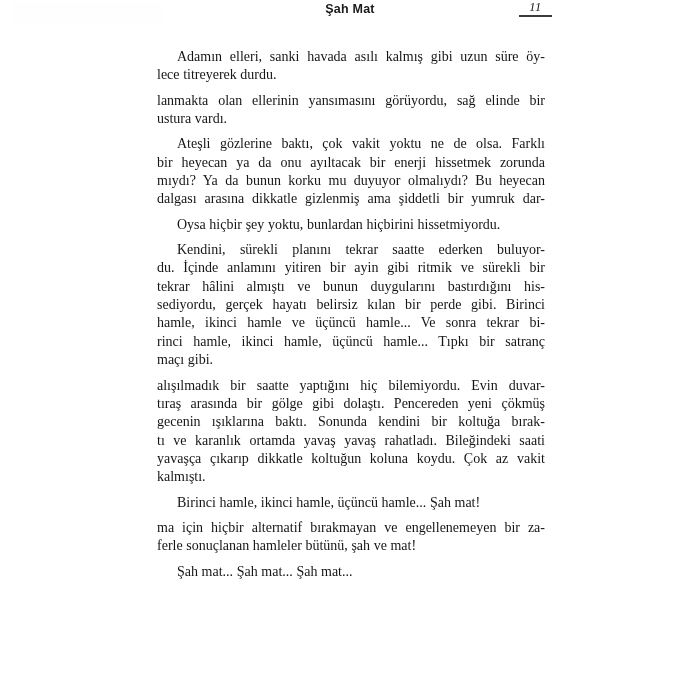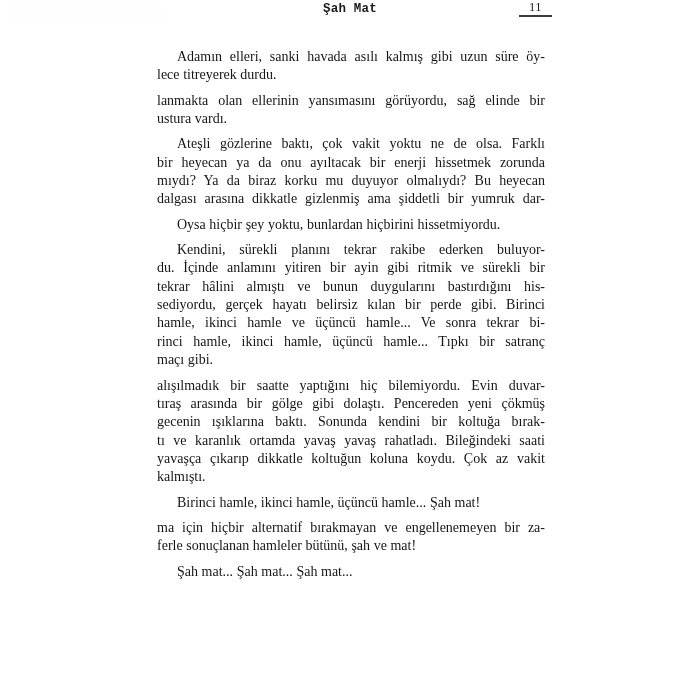--- a/index.html
+++ b/index.html
@@ -30,39 +30,40 @@
     top: 0;
     width: 700px;
     height: 28px;
   }
   .head-title {
     position: absolute;
     left: 0;
     top: 2px;
     width: 700px;
     text-align: center;
-    font-family: Liberation Mono, monospace;
+    font-family: Liberation Sans, sans-serif;
     font-weight: bold;
     font-size: 12.5px;
     letter-spacing: 0.2px;
     color: #1a1a1a;
   }
   .folio-wrap {
     position: absolute;
     left: 519px;
     top: 0px;
     width: 33px;
     text-align: center;
   }
   .folio-number {
     font-family: "Liberation Serif", "DejaVu Serif", serif;
     font-size: 12.5px;
     line-height: 14px;
     color: #1a1a1a;
     letter-spacing: 0.5px;
+    font-style: italic;
   }
   .folio-rule {
     margin-top: 1px;
     width: 33px;
     height: 1.5px;
     background: #3b3b3b;
   }
 
   
   .text-block {
@@ -130,28 +131,28 @@
         <span class="ln first just">Adamın elleri, sanki havada asılı kalmış gibi uzun süre öy-</span>
         <span class="ln last">lece titreyerek durdu.</span>
       </p>
       <p class="para">
         <span class="ln just">lanmakta olan ellerinin yansımasını görüyordu, sağ elinde bir</span>
         <span class="ln last">ustura vardı.</span>
       </p>
       <p class="para">
         <span class="ln first just">Ateşli gözlerine baktı, çok vakit yoktu ne de olsa. Farklı</span>
         <span class="ln just">bir heyecan ya da onu ayıltacak bir enerji hissetmek zorunda</span>
-        <span class="ln just">mıydı? Ya da biraz korku mu duyuyor olmalıydı? Bu heyecan</span>
+        <span class="ln just">mıydı? Ya da bunun korku mu duyuyor olmalıydı? Bu heyecan</span>
         <span class="ln just">dalgası arasına dikkatle gizlenmiş ama şiddetli bir yumruk dar-</span>
       </p>
       <p class="para">
         <span class="ln first last">Oysa hiçbir şey yoktu, bunlardan hiçbirini hissetmiyordu.</span>
       </p>
       <p class="para">
-        <span class="ln first just">Kendini, sürekli planını tekrar rakibe ederken buluyor-</span>
+        <span class="ln first just">Kendini, sürekli planını tekrar saatte ederken buluyor-</span>
         <span class="ln just">du. İçinde anlamını yitiren bir ayin gibi ritmik ve sürekli bir</span>
         <span class="ln just">tekrar hâlini almıştı ve bunun duygularını bastırdığını his-</span>
         <span class="ln just">sediyordu, gerçek hayatı belirsiz kılan bir perde gibi. Birinci</span>
         <span class="ln just">hamle, ikinci hamle ve üçüncü hamle... Ve sonra tekrar bi-</span>
         <span class="ln just">rinci hamle, ikinci hamle, üçüncü hamle... Tıpkı bir satranç</span>
         <span class="ln last">maçı gibi.</span>
       </p>
       <p class="para">
         <span class="ln just">alışılmadık bir saatte yaptığını hiç bilemiyordu. Evin duvar-</span>
         <span class="ln just">tıraş arasında bir gölge gibi dolaştı. Pencereden yeni çökmüş</span>

